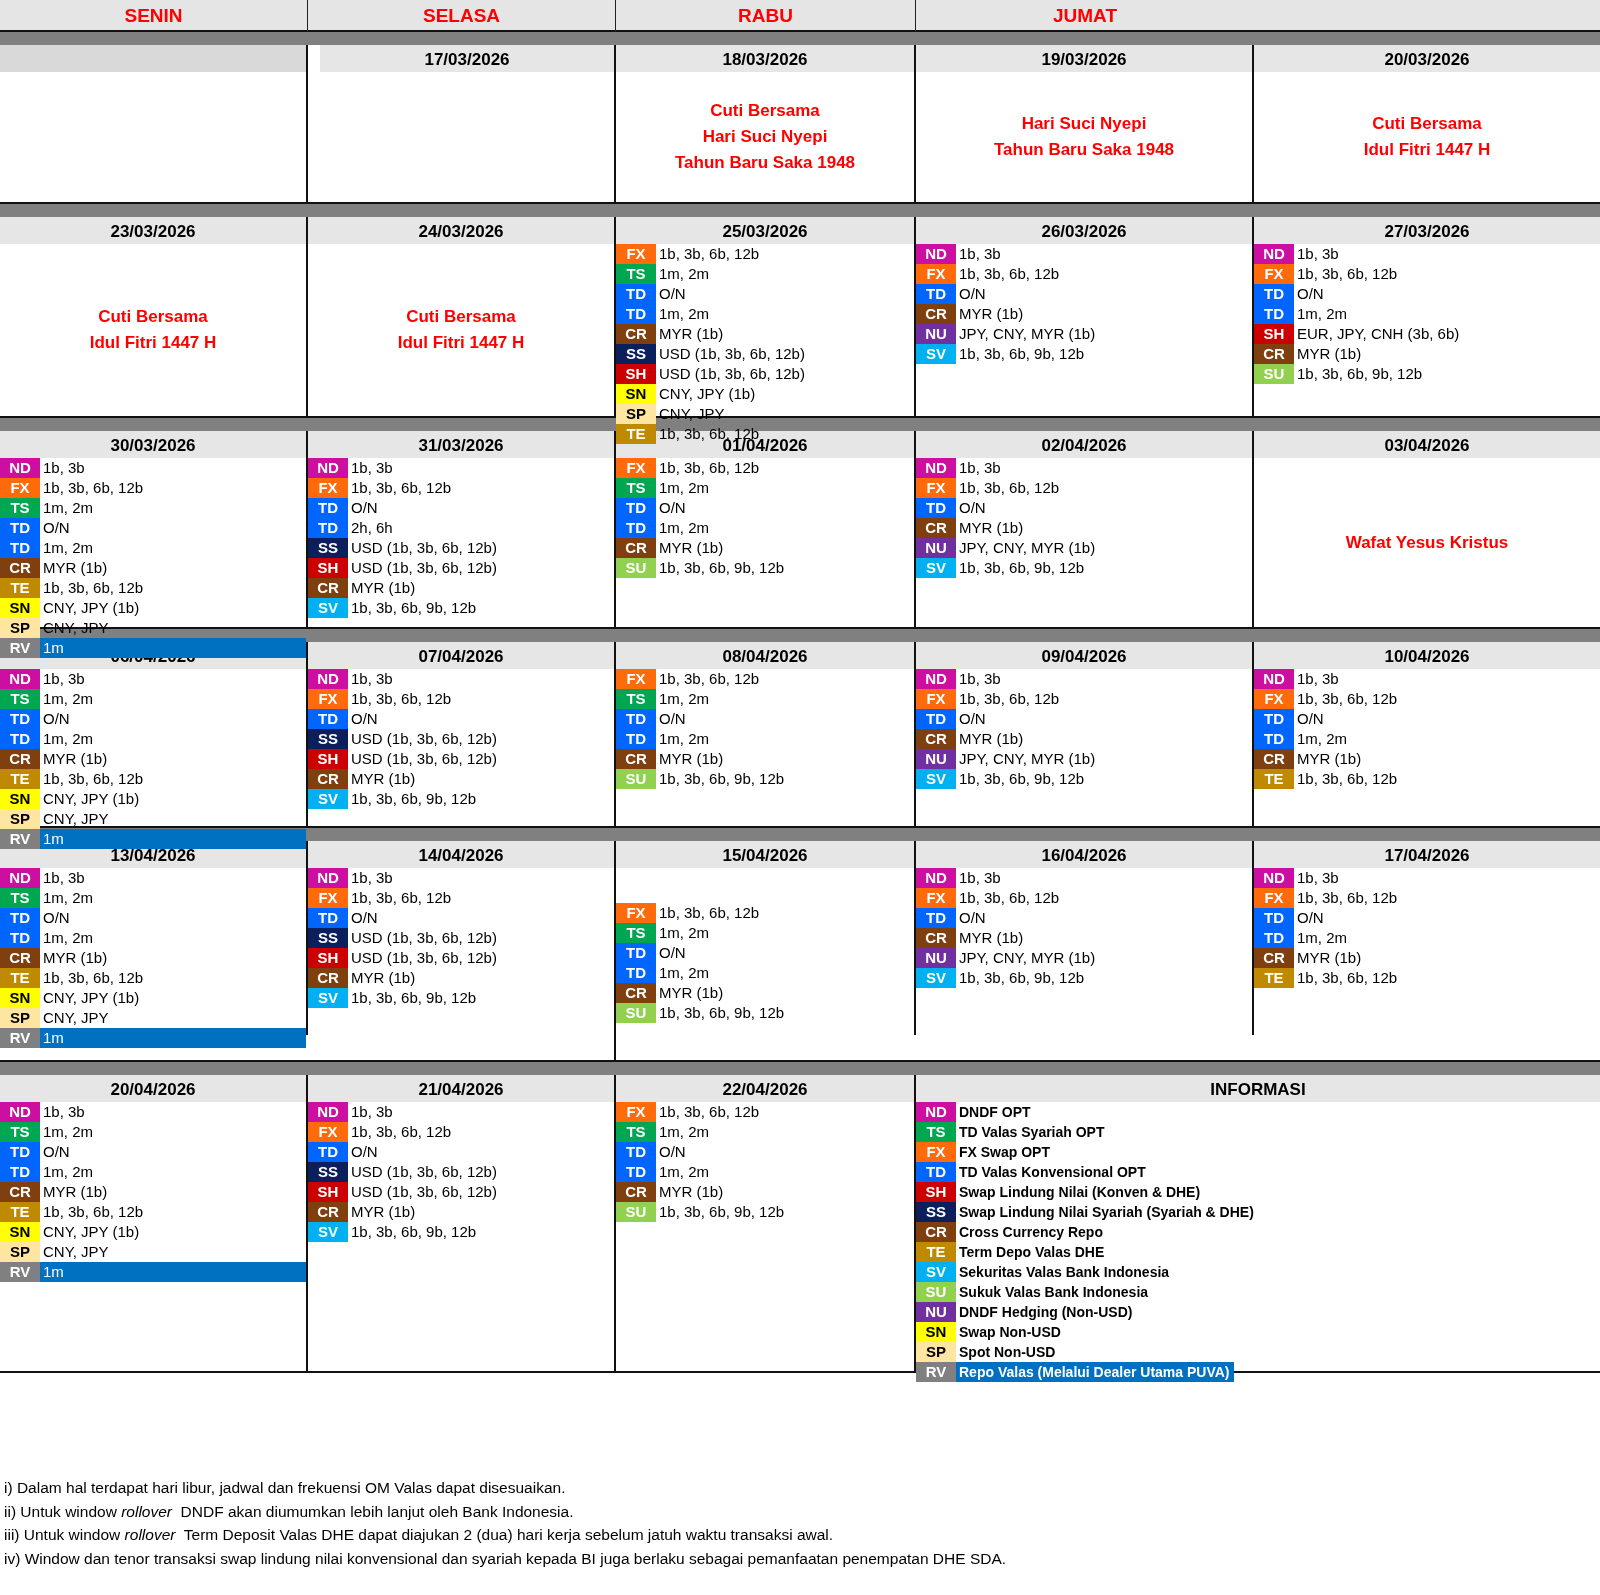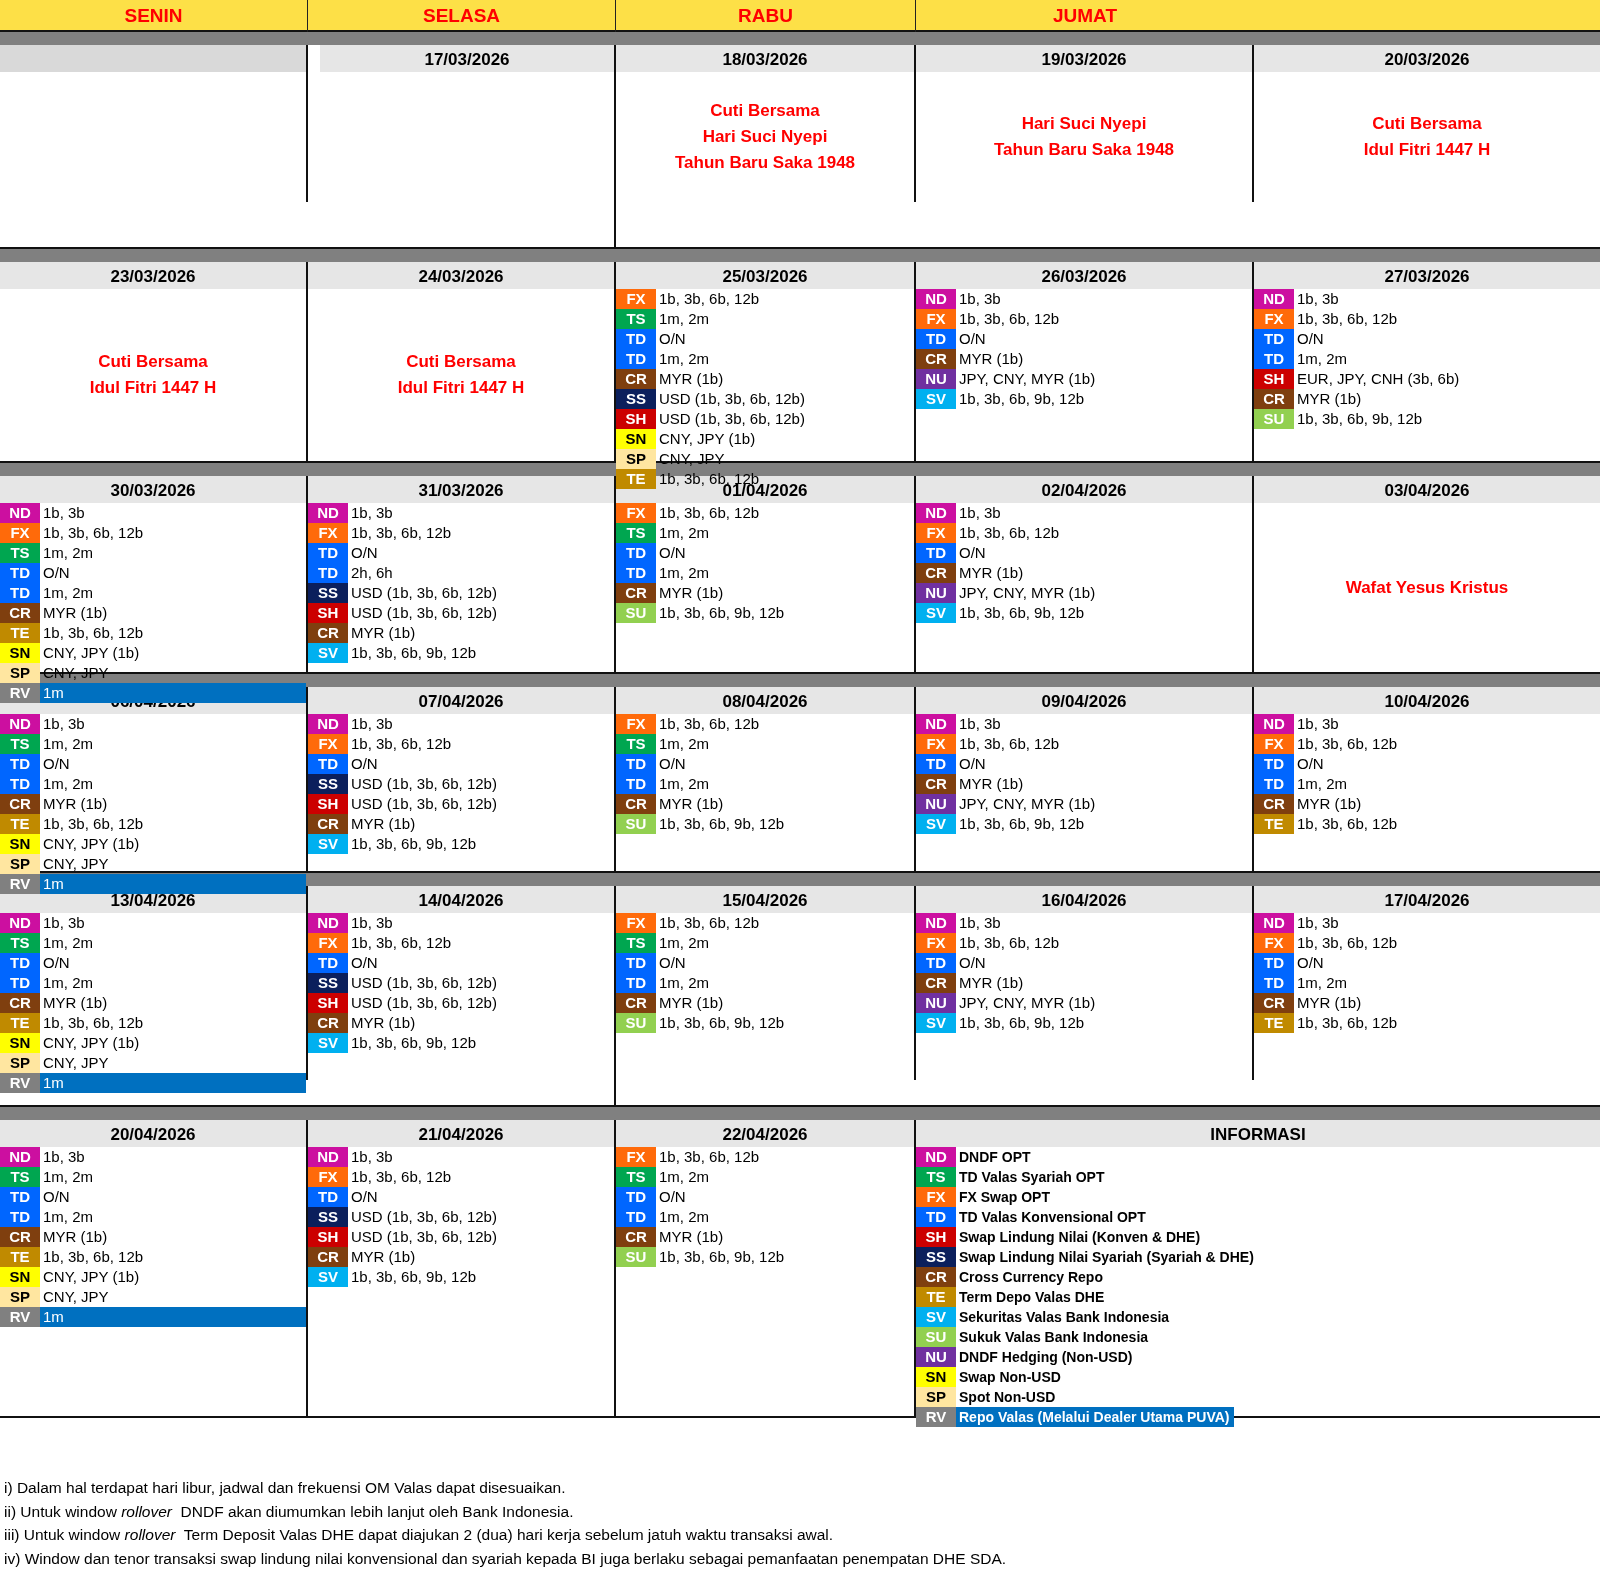--- a/index.html
+++ b/index.html
@@ -1,18 +1,18 @@
 <!DOCTYPE html>
 <html><head>
 <meta charset="utf-8">
 <style>
   html,body{margin:0;padding:0;background:#fff;}
   body{width:1600px;height:1595px;font-family:"Liberation Sans",sans-serif;color:#000;position:relative;overflow:hidden;}
   .cal{position:absolute;left:0;top:0;width:1600px;}
-  .hdr{display:grid;grid-template-columns:308px 308px 300px 338px 346px;height:30px;background:#fde047;border-bottom:2px solid #111;}
+  .hdr{display:grid;grid-template-columns:308px 308px 300px 338px 346px;height:30px;background:#e5e5e5;border-bottom:2px solid #111;}
   .hdr div{color:#f00;font-weight:bold;font-size:19px;text-align:center;line-height:32px;border-right:1px solid #222;}
   .hdr div:last-child{border-right:none;}
   .week{display:grid;grid-template-columns:308px 308px 300px 338px 346px;border-bottom:2px solid #111;}
   .sep{grid-column:1 / span 5;height:13px;background:#808080;}
   .day{border-right:2px solid #111;display:flex;flex-direction:column;}
   .day:last-child{border-right:none;}
   .date{background:#e6e6e6;height:27px;line-height:30px;text-align:center;font-weight:bold;font-size:17px;}
   .body{flex:1;position:relative;}
   .row{display:flex;height:20px;align-items:center;}
   .code{width:40px;height:20px;color:#fff;font-weight:bold;font-size:15px;text-align:center;line-height:20px;flex:none;}
@@ -37,21 +37,21 @@
     <div>RABU</div>
     <div>JUMAT</div>
   </div>
   <div id="weeks">
       <div class="week">
         <div class="sep"></div>
         <div class="day" style="height: 157px;">
           <div class="date" style="background: rgb(217, 217, 217);"></div>
           <div class="body"></div>
         </div>
-        <div class="day" style="height: 202px; padding-left: 12px;">
+        <div class="day" style="height: 157px; padding-left: 12px;">
           <div class="date">17/03/2026</div>
         </div>
         <div class="day" style="height: 157px;">
           <div class="date">18/03/2026</div>
           <div class="body">
             <div class="note red">
               <div><span>Cuti Bersama</span></div>
               <div><span>Hari Suci Nyepi</span></div>
               <div><span>Tahun Baru Saka 1948</span></div>
             </div>
@@ -588,21 +588,21 @@
             <div class="row">
               <div class="code" style="background: rgb(127, 63, 15); color: rgb(255, 255, 255);">CR</div>
               <div class="val">MYR (1b)</div>
             </div>
             <div class="row">
               <div class="code" style="background: rgb(0, 176, 240); color: rgb(255, 255, 255);">SV</div>
               <div class="val">1b, 3b, 6b, 9b, 12b</div>
             </div>
           </div>
         </div>
-        <div class="day" style="height: 194px;">
+        <div class="day" style="height: 194px; gap: 35px;">
           <div class="date">15/04/2026</div>
           <div class="body">
             <div class="row">
               <div class="code" style="background: rgb(255, 106, 10); color: rgb(255, 255, 255);">FX</div>
               <div class="val">1b, 3b, 6b, 12b</div>
             </div>
             <div class="row">
               <div class="code" style="background: rgb(0, 166, 80); color: rgb(255, 255, 255);">TS</div>
               <div class="val">1m, 2m</div>
             </div>

